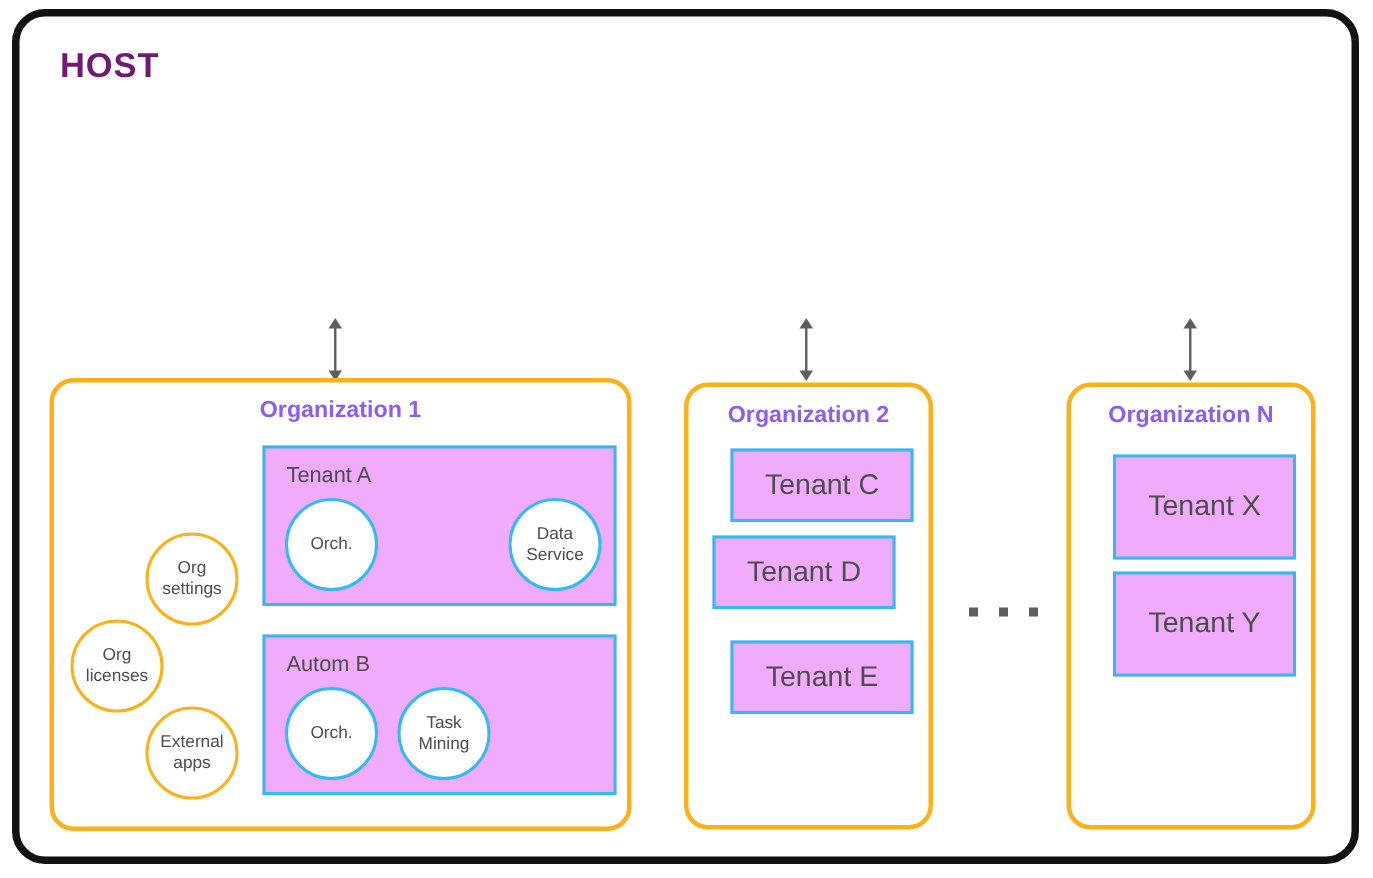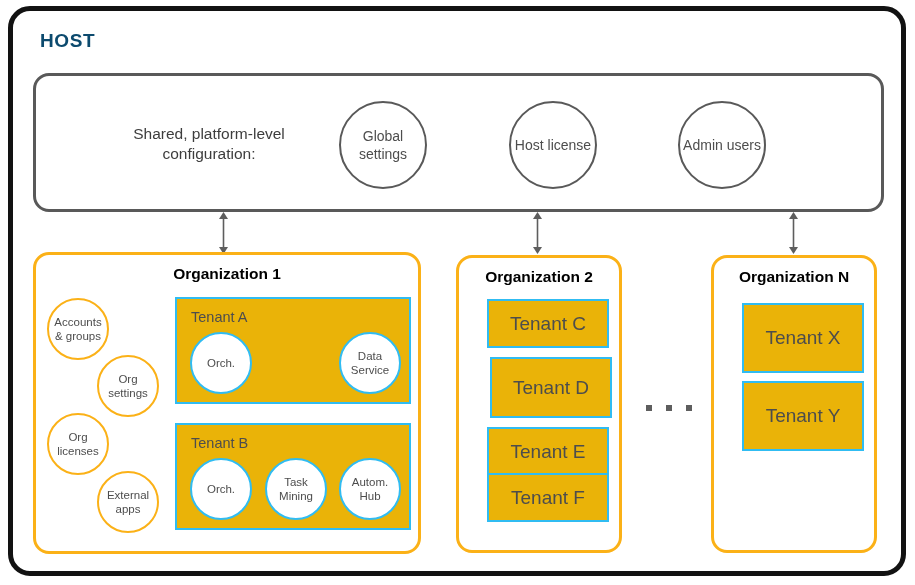--- a/index.html
+++ b/index.html
@@ -26,23 +26,23 @@
     border: 5px solid #121212;
     border-radius: 22px;
     box-sizing: border-box;
     background: #ffffff;
   }
 
   .host-title {
     position: absolute;
     left: 40px;
     top: 30px;
-    font-size: 19px;
+    font-size: 23px;
     font-weight: bold;
-    color: #0c4a6e;
+    color: #701a75;
     letter-spacing: 0.6px;
   }
 
   
   .shared-box {
     position: absolute;
     left: 33px;
     top: 73px;
     width: 851px;
     height: 139px;
@@ -95,21 +95,21 @@
     background: #ffffff;
   }
   .org-title {
     position: absolute;
     top: 10px;
     left: 0;
     width: 100%;
     text-align: center;
     font-size: 15.5px;
     font-weight: bold;
-    color: #000000;
+    color: #8b5cf6;
   }
 
   
   .orange-circle {
     position: absolute;
     border: 2px solid #FBB117;
     border-radius: 50%;
     box-sizing: border-box;
     display: flex;
     align-items: center;
@@ -119,21 +119,21 @@
     color: #4d4d4d;
     line-height: 14px;
     background: #ffffff;
   }
 
   
   .tenant-box {
     position: absolute;
     border: 2px solid #30BCF2;
     box-sizing: border-box;
-    background: #eab308;
+    background: #f0abfc;
   }
   .tenant-label-tl {
     position: absolute;
     left: 14px;
     top: 10px;
     font-size: 14.5px;
     color: #4d4d4d;
   }
   .tenant-label-center {
     position: absolute;
@@ -179,80 +179,68 @@
 </style>
 </head>
 <body>
 
 <div id="canvas">
 
   <div class="outer-frame"></div>
 
   <div class="host-title">HOST</div>
 
-  <div class="shared-box">
-    <div class="shared-label">Shared, platform-level configuration:</div>
-
-    <div class="grey-circle" style="left:303px; top:25px;">Global settings</div>
-    <div class="grey-circle" style="left:473px; top:25px;">Host license</div>
-    <div class="grey-circle" style="left:642px; top:25px;">Admin users</div>
-  </div>
 
   <svg class="arrow" style="left:217px; top:212px;" viewBox="0 0 13 42">
     <line x1="6.5" y1="4" x2="6.5" y2="38" stroke="#5e5e5e" stroke-width="1.6"></line>
     <polygon points="6.5,0 11,7 2,7" fill="#5e5e5e"></polygon>
     <polygon points="6.5,42 11,35 2,35" fill="#5e5e5e"></polygon>
   </svg>
   <svg class="arrow" style="left:531px; top:212px;" viewBox="0 0 13 42">
     <line x1="6.5" y1="4" x2="6.5" y2="38" stroke="#5e5e5e" stroke-width="1.6"></line>
     <polygon points="6.5,0 11,7 2,7" fill="#5e5e5e"></polygon>
     <polygon points="6.5,42 11,35 2,35" fill="#5e5e5e"></polygon>
   </svg>
   <svg class="arrow" style="left:787px; top:212px;" viewBox="0 0 13 42">
     <line x1="6.5" y1="4" x2="6.5" y2="38" stroke="#5e5e5e" stroke-width="1.6"></line>
     <polygon points="6.5,0 11,7 2,7" fill="#5e5e5e"></polygon>
     <polygon points="6.5,42 11,35 2,35" fill="#5e5e5e"></polygon>
   </svg>
 
   <div class="org-box" style="left:33px; top:252px; width:388px; height:302px;">
     <div class="org-title">Organization 1</div>
 
-    <div class="orange-circle" style="left:11px; top:43px; width:62px; height:62px;">Accounts &amp; groups</div>
     <div class="orange-circle" style="left:61px; top:100px; width:62px; height:62px;">Org settings</div>
     <div class="orange-circle" style="left:61px; top:216px; width:62px; height:62px;">External apps</div>
     <div class="orange-circle" style="left:11px; top:158px; width:62px; height:62px;">Org licenses</div>
 
     <div class="tenant-box" style="left:139px; top:42px; width:236px; height:107px;">
       <div class="tenant-label-tl">Tenant A</div>
       <div class="svc-circle" style="left:13px; top:33px;">Orch.</div>
       <div class="svc-circle" style="left:162px; top:33px;">Data Service</div>
     </div>
 
     <div class="tenant-box" style="left:139px; top:168px; width:236px; height:107px;">
-      <div class="tenant-label-tl">Tenant B</div>
+      <div class="tenant-label-tl">Autom B</div>
       <div class="svc-circle" style="left:13px; top:33px;">Orch.</div>
       <div class="svc-circle" style="left:88px; top:33px;">Task Mining</div>
-      <div class="svc-circle" style="left:162px; top:33px;">Autom. Hub</div>
     </div>
   </div>
 
   <div class="org-box" style="left:456px; top:255px; width:166px; height:298px;">
     <div class="org-title">Organization 2</div>
 
     <div class="tenant-box" style="left:28px; top:41px; width:122px; height:49px;">
       <div class="tenant-label-center">Tenant C</div>
     </div>
-    <div class="tenant-box" style="left:31px; top:99px; width:122px; height:61px;">
+    <div class="tenant-box" style="left:16px; top:99px; width:122px; height:49px;">
       <div class="tenant-label-center">Tenant D</div>
     </div>
     <div class="tenant-box" style="left:28px; top:157px; width:122px; height:49px;margin-top:12px;">
       <div class="tenant-label-center">Tenant E</div>
-    </div>
-    <div class="tenant-box" style="left:28px; top:215px; width:122px; height:49px;">
-      <div class="tenant-label-center">Tenant F</div>
     </div>
   </div>
 
   <div class="ellipsis-dots" style="left:646px; top:405px;">
     <span></span>
     <span></span>
     <span></span>
   </div>
 
   <div class="org-box" style="left:711px; top:255px; width:166px; height:298px;">

